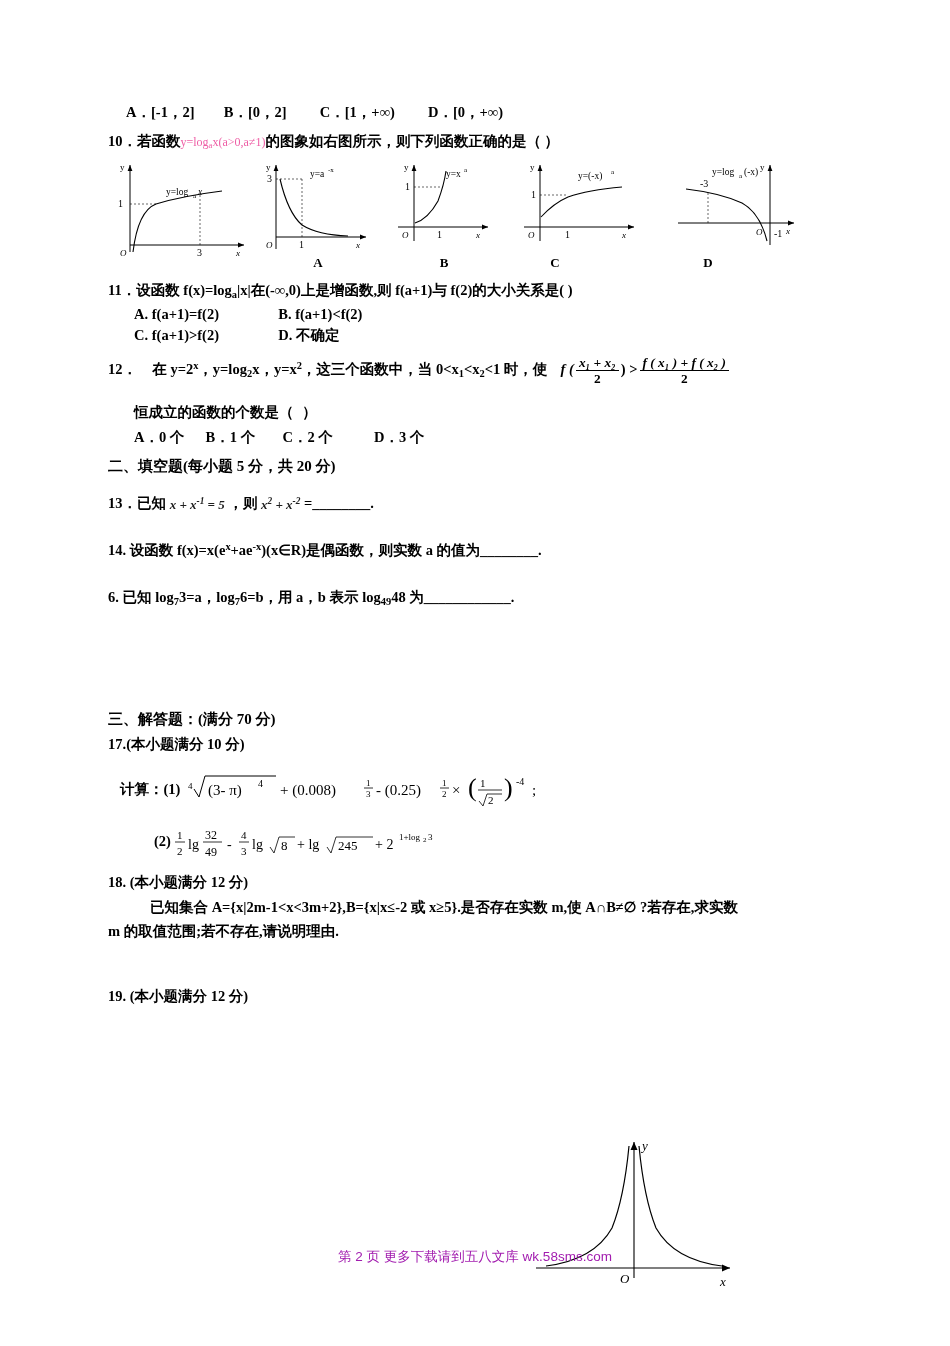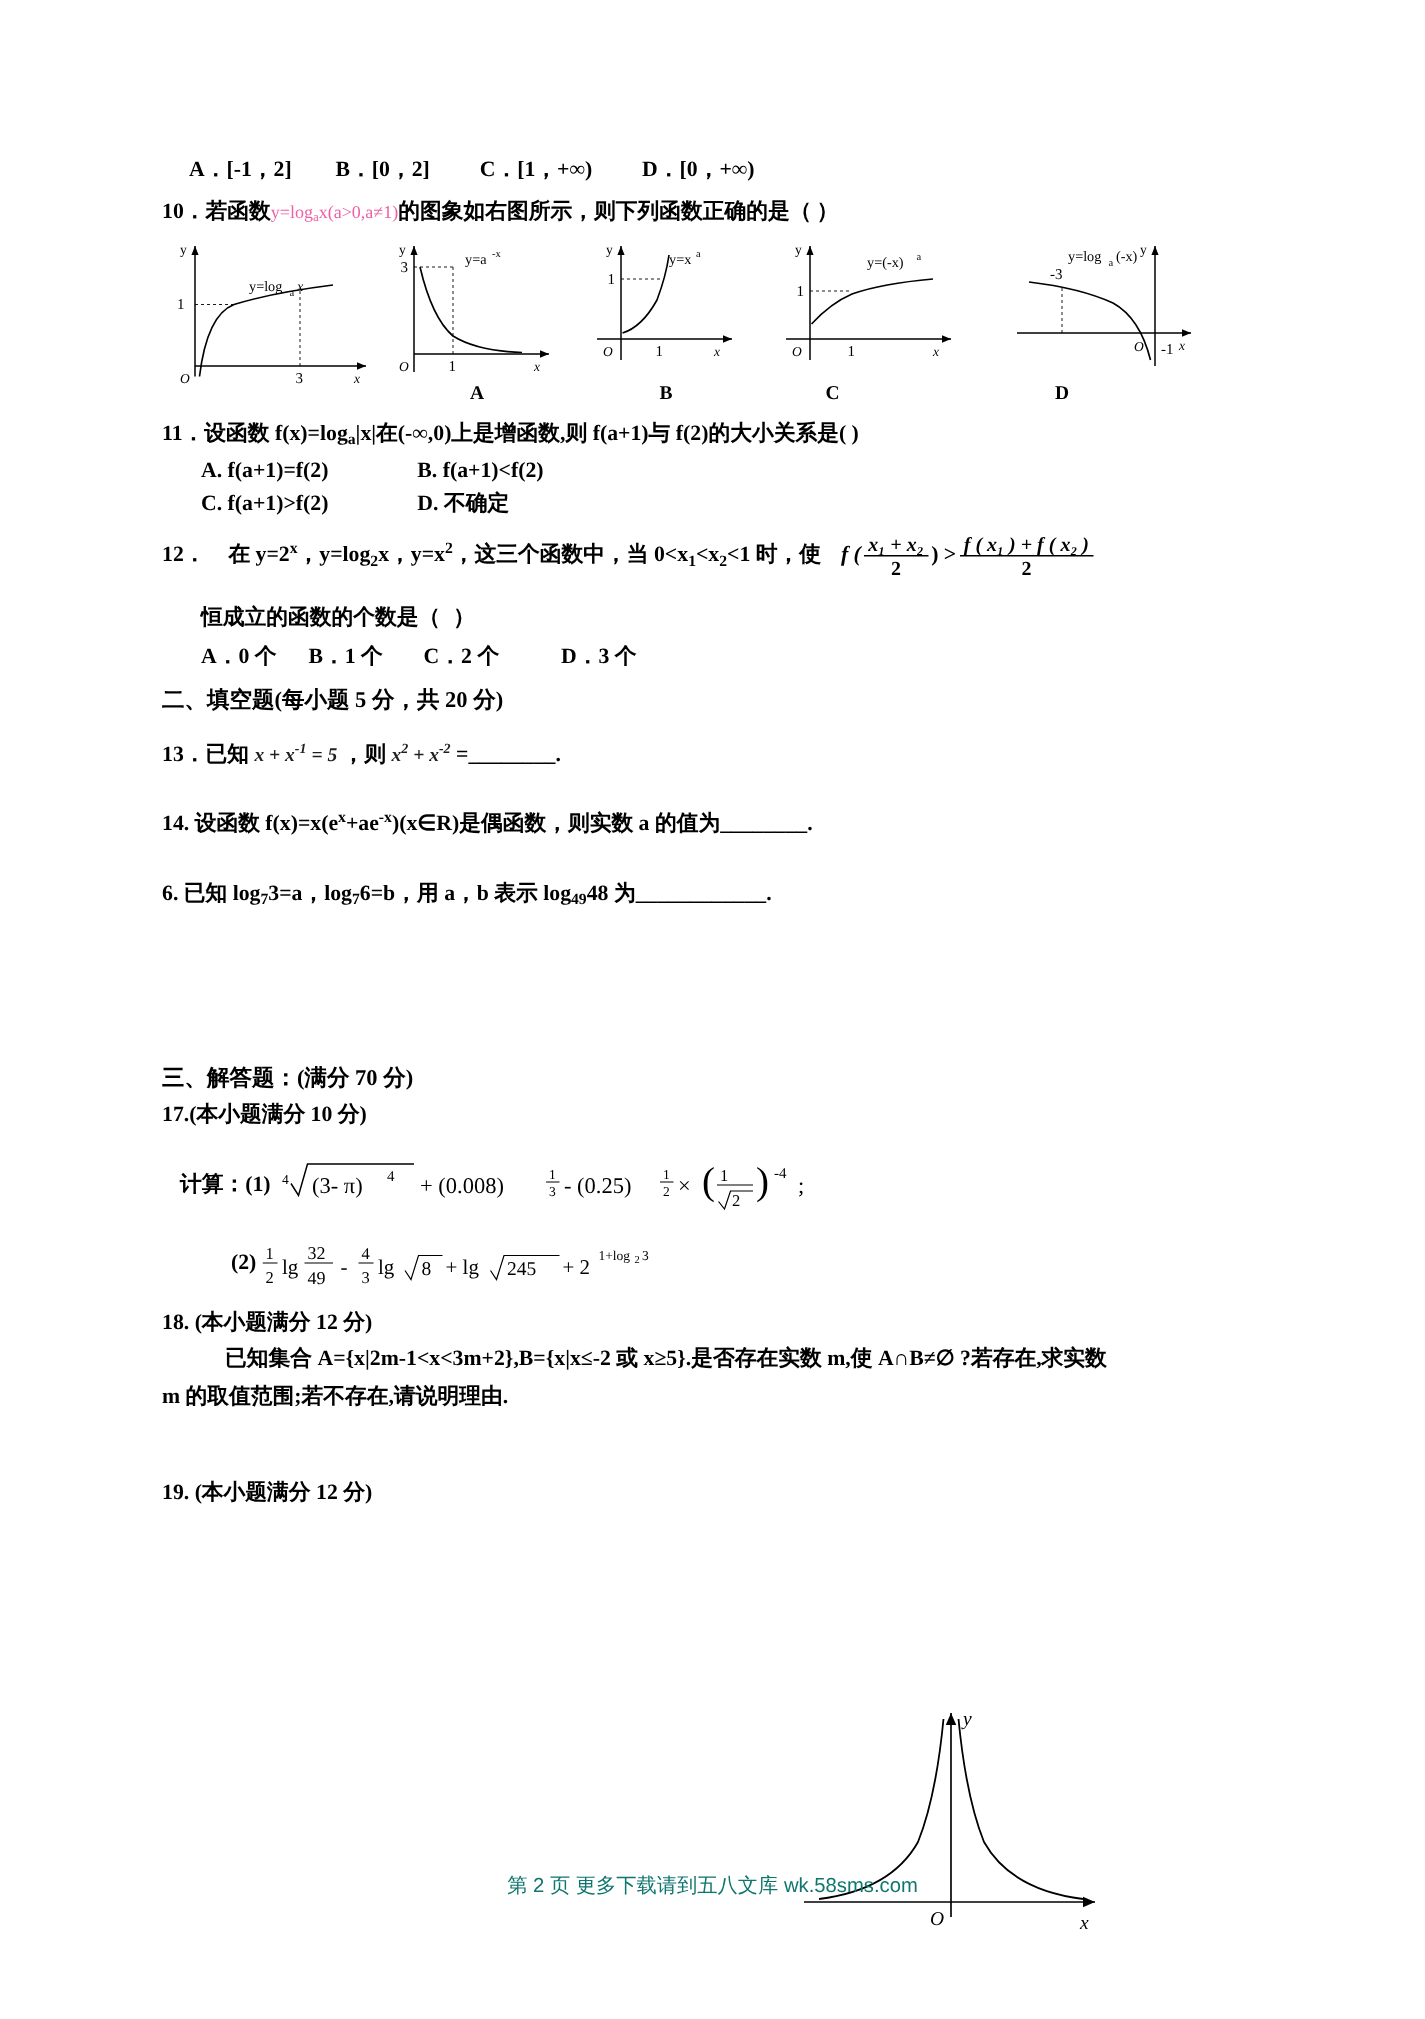--- a/index.html
+++ b/index.html
@@ -129,21 +129,21 @@
     background: #fff;
   }
 
   .footer {
     position: absolute;
     left: 0;
     top: 1248px;
     width: 950px;
     text-align: center;
     font-size: 13.5px;
-    color: #0f766e;
+    color: #a21caf;
     font-family: "Liberation Sans", sans-serif;
   }
   .spacer-md { height: 22px; }
   .spacer-lg { height: 44px; }
   svg { display: block; }
 </style>
 </head>
 <body>
 
 <div class="page">

